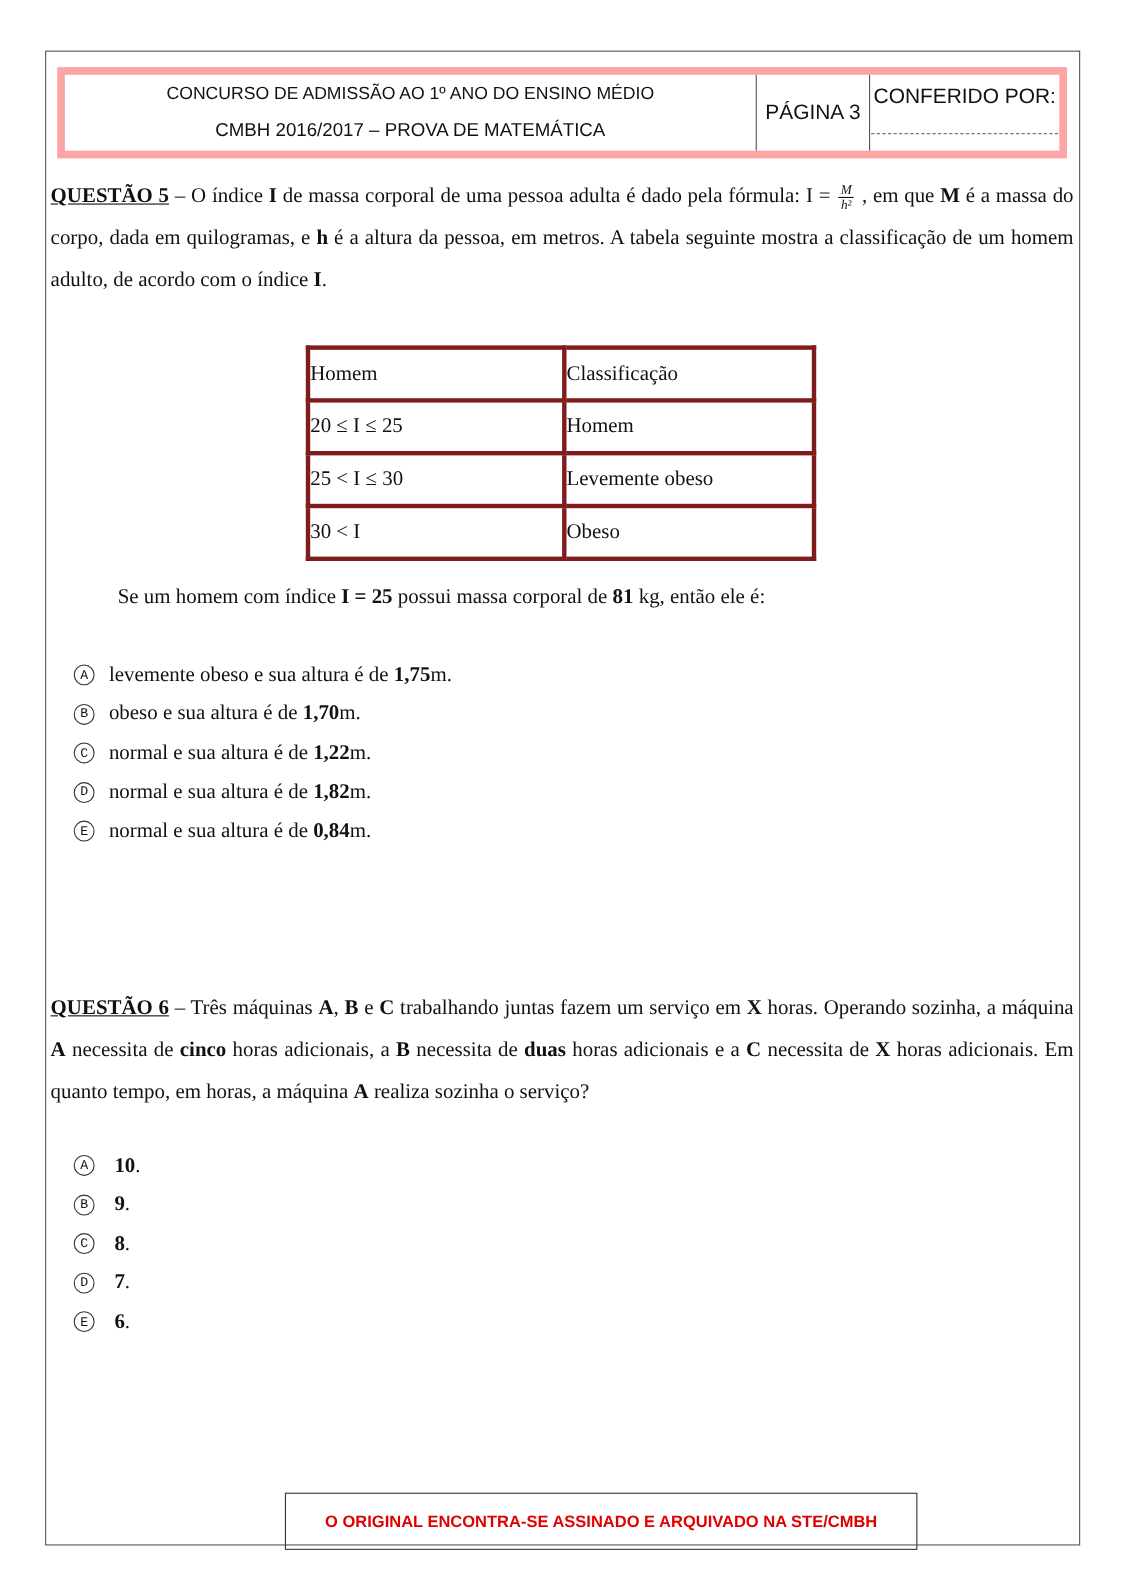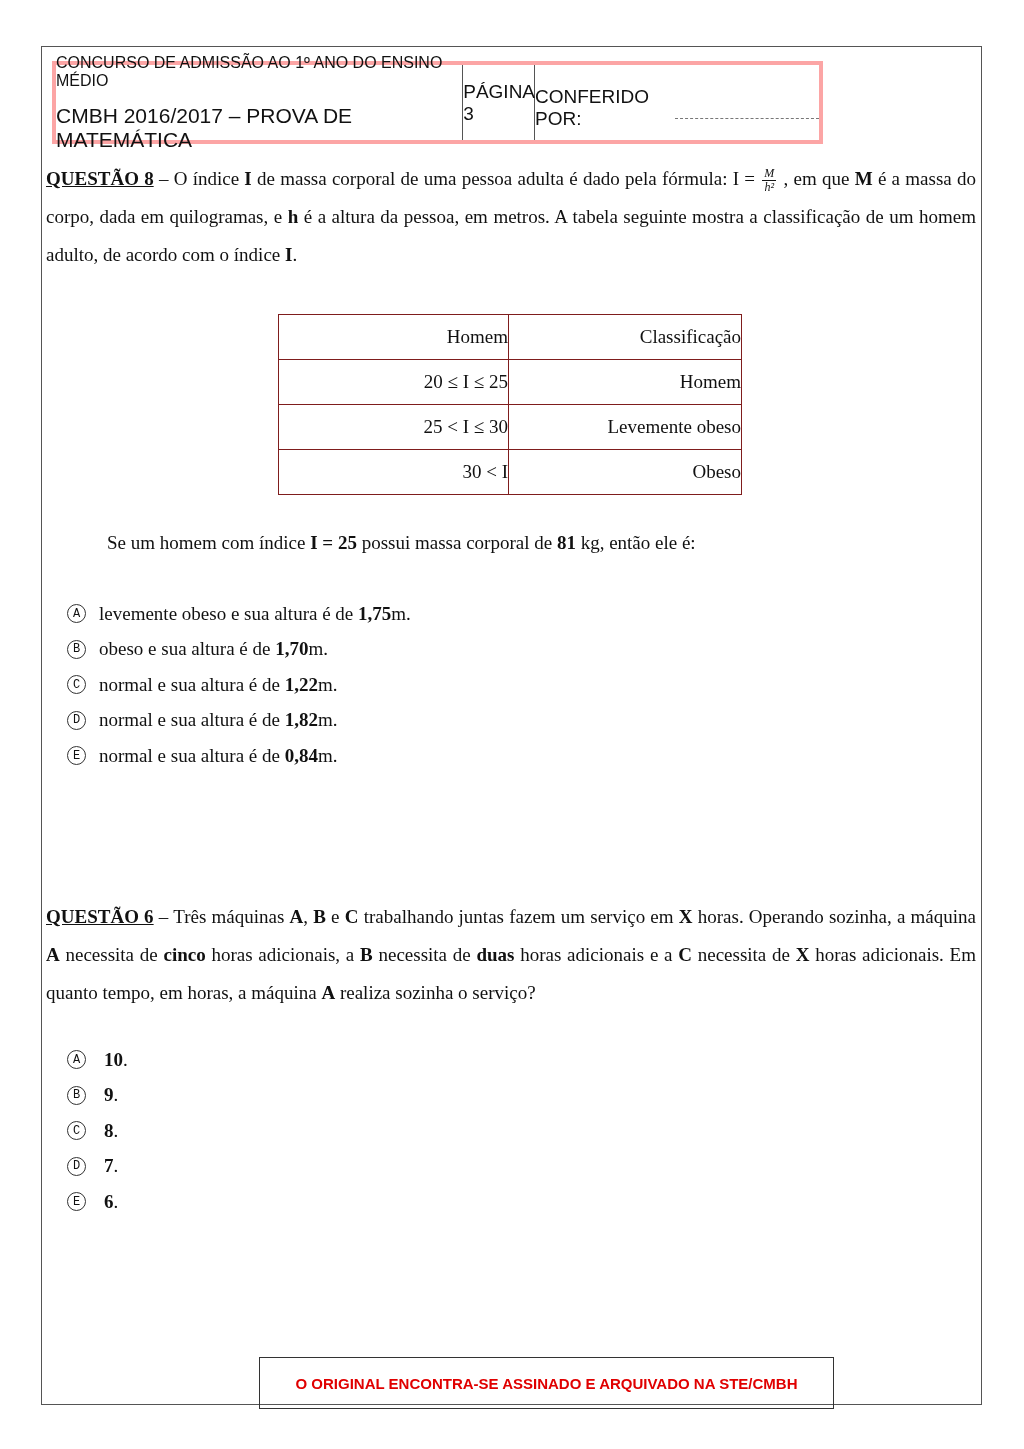--- a/index.html
+++ b/index.html
@@ -1,30 +1,30 @@
 <!DOCTYPE html>
 <html><head>
 <meta charset="utf-8">
 <style>
   html, body { margin:0; padding:0; background:#fff; }
   body { width:1024px; height:1449px; position:relative; font-family:"Liberation Serif", serif; color:#111; }
   .page { position:absolute; left:41px; top:46px; width:941px; height:1359px; border:1px solid #555; box-sizing:border-box; }
-  .header { position:absolute; left:52px; top:61px; width:771px; height:83px; border:4px solid #fca5a5; box-sizing:border-box; display:flex; font-family:"Liberation Sans", sans-serif; }
+  .header { position:absolute; left:52px; top:61px; width:918px; height:83px; border:7px solid #fca5a5; box-sizing:border-box; display:flex; font-family:"Liberation Sans", sans-serif; }
   .h-title { width:628px; border-right:1px solid #555; display:flex; flex-direction:column; justify-content:center; align-items:center; }
   .h-title .l1 { font-size:16px; margin-bottom:14px; }
-  .h-title .l2 { font-size:21px; }
+  .h-title .l2 { font-size:17px; }
   .h-page { width:102px; border-right:1px solid #555; display:flex; align-items:center; justify-content:center; font-size:19px; }
-  .h-check { flex:1; display:flex; flex-direction:row; align-items:center; padding-top:10px; font-size:19px; }
+  .h-check { flex:1; display:flex; flex-direction:column; align-items:center; padding-top:10px; font-size:19px; }
   .h-check .line { margin-top:20px; width:170px; border-bottom:1px dashed #777; height:1px; }
   .para { position:absolute; left:46px; width:930px; font-size:19px; line-height:38px; text-align:justify; }
   .q-label { font-weight:bold; text-decoration:underline; }
   .frac { display:inline-flex; flex-direction:column; align-items:center; vertical-align:middle; font-style:italic; font-size:12px; line-height:13px; margin:0 2px; }
   .frac .num { border-bottom:1px solid #111; padding:0 2px; }
   table.bmi { position:absolute; left:278px; top:314px; width:464px; border-collapse:collapse; font-size:19px; }
-  table.bmi td, table.bmi th { border:1px solid #7f1d1d; height:44px; text-align:right; font-weight:normal; padding:0; }
+  table.bmi td, table.bmi th { border:4px solid #7f1d1d; height:44px; text-align:left; font-weight:normal; padding:0; }
   table.bmi td:first-child, table.bmi th:first-child { width:229px; }
   .prompt { position:absolute; left:107px; top:532px; font-size:19px; }
   .options { position:absolute; left:67px; font-size:19px; }
   .opt { display:flex; align-items:center; height:35.5px; }
   .circ { display:inline-flex; width:19px; height:19px; border:1px solid #333; border-radius:50%; align-items:center; justify-content:center; font-family:"Liberation Mono", monospace; font-size:12px; margin-right:13px; box-sizing:border-box; }
   .opt2 .circ { margin-right:18px; }
   b { font-weight:bold; }
   .footer { position:absolute; left:259px; top:1357px; width:575px; height:52px; border:1px solid #333; box-sizing:border-box; display:flex; align-items:center; justify-content:center; color:#e00000; font-family:"Liberation Sans", sans-serif; font-weight:bold; font-size:15px; }
 </style>
 </head>
@@ -38,21 +38,21 @@
     <div class="l2">CMBH 2016/2017 – PROVA DE MATEMÁTICA</div>
   </div>
   <div class="h-page">PÁGINA 3</div>
   <div class="h-check">
     <div>CONFERIDO POR:</div>
     <div class="line"></div>
   </div>
 </div>
 
 <div class="para" style="top:160px;">
-  <span class="q-label">QUESTÃO 8</span><span> – O índice </span><b>I</b><span> de massa corporal de uma pessoa adulta é dado pela fórmula: I = </span><span class="frac">
+  <span class="q-label">QUESTÃO 5</span><span> – O índice </span><b>I</b><span> de massa corporal de uma pessoa adulta é dado pela fórmula: I = </span><span class="frac">
       <span class="num">M</span>
       <span>h²</span>
     </span><span> , em que </span><b>M</b><span> é a massa do corpo, dada em quilogramas, e </span><b>h</b><span> é a altura da pessoa, em metros. A tabela seguinte mostra a classificação de um homem adulto, de acordo com o índice </span><b>I</b><span>.</span>
 </div>
 
 <table class="bmi">
   <tbody>
       <tr>
     <th>Homem</th>
     <th>Classificação</th>

